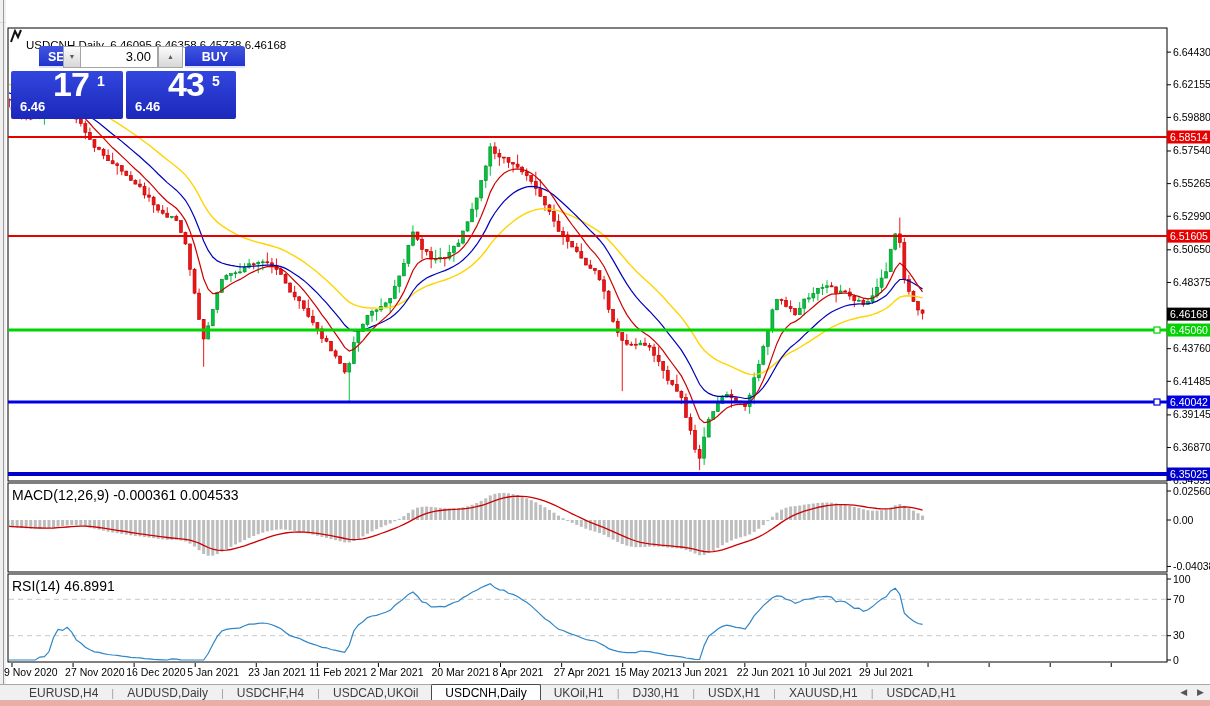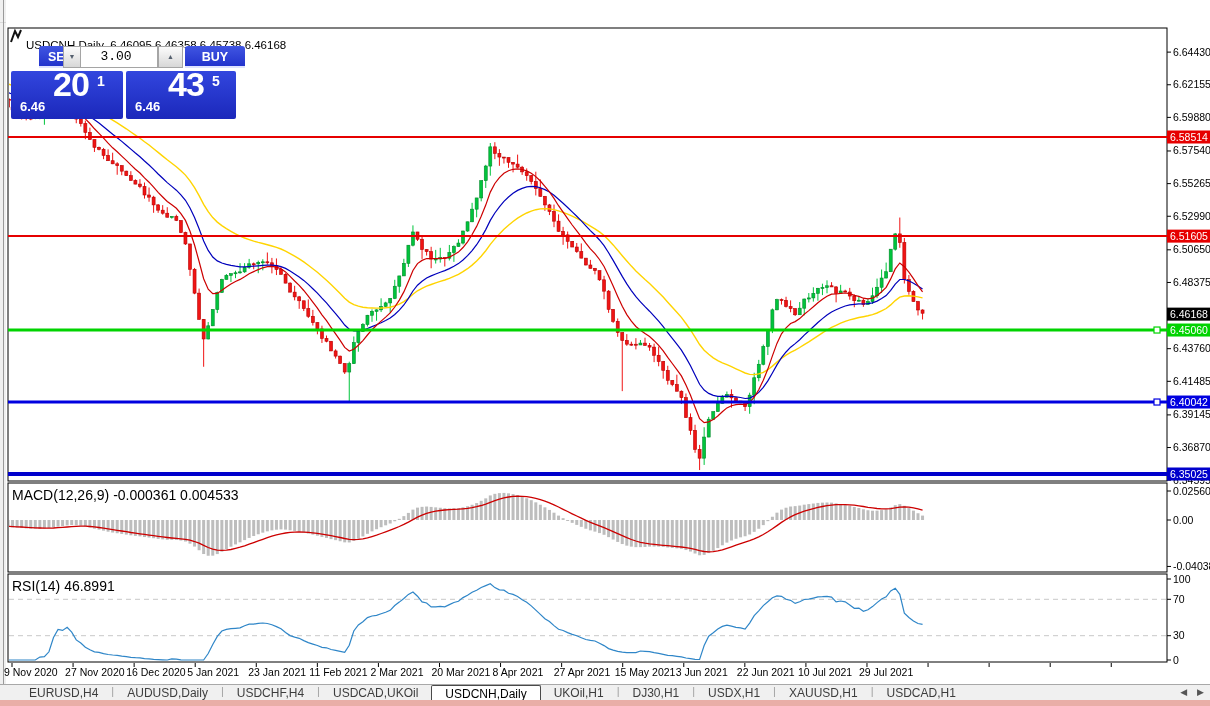--- a/index.html
+++ b/index.html
@@ -17,29 +17,29 @@
   .title-row{position:absolute;left:26px;top:31px;font-size:11.5px;color:#000;white-space:nowrap;margin-top:8px;}
   
   #trade-panel{position:absolute;left:11px;top:46px;width:225px;height:60px;z-index:5;}
   .tp-row1{position:absolute;left:0;top:0;width:225px;height:22px;}
   .tp-btn{position:absolute;top:0;height:22px;background:linear-gradient(#4056e2,#2233cc);color:#fff;font-size:12.5px;font-weight:bold;text-align:center;line-height:22px;border-radius:3px 3px 0 0;border-bottom:2px solid #dfe3ff;box-sizing:border-box;}
   #sell-btn{left:0;width:50px;margin-left:28px;}
   #buy-btn{left:174px;width:60px;}
   .spin-btn{position:absolute;top:0;width:18px;height:22px;background:linear-gradient(#fcfcfc,#d7d7d7);border:1px solid #a5a5a5;box-sizing:border-box;color:#55606e;font-size:7px;text-align:center;line-height:20px;}
   #vol-down{left:52px;}
   #vol-up{left:147px;width:25px;}
-  #vol-field{position:absolute;left:69px;top:0;width:78px;height:22px;background:#fff;border:1px solid #a5a5a5;box-sizing:border-box;font-size:13px;color:#000;text-align:center;padding-right:6px;line-height:20px;font-family:Liberation Mono, monospace;}
+  #vol-field{position:absolute;left:69px;top:0;width:78px;height:22px;background:#fff;border:1px solid #a5a5a5;box-sizing:border-box;font-size:13px;color:#000;text-align:right;padding-right:6px;line-height:20px;}
   .tp-price{position:absolute;top:25px;height:48px;background:linear-gradient(#3246de,#1b28bb);color:#fff;border-radius:2px;}
   #sell-price{left:0;width:112px;}
   #buy-price{left:115px;width:110px;}
   .tp-base{position:absolute;left:9px;bottom:5px;font-size:13px;font-weight:bold;}
   .tp-big{position:absolute;left:42px;top:-6px;font-size:34px;font-weight:bold;letter-spacing:-1px;}
   .tp-sup{position:absolute;left:86px;top:2px;font-size:14px;font-weight:bold;}
   
-  #tabbar{position:absolute;left:0;top:684px;width:1210px;height:16px;background:#f0f0f0;border-top:1px solid #a8a8a8;display:flex;padding-left:16px;box-sizing:border-box;font-size:12px;color:#3d3d3d;}
+  #tabbar{position:absolute;left:0;top:684px;width:1210px;height:16px;background:#f0f0f0;border-top:1px solid #a8a8a8;display:flex;align-items:center;padding-left:16px;box-sizing:border-box;font-size:12px;color:#3d3d3d;}
   .tab{padding:0 13px;white-space:nowrap;height:16px;line-height:16px;cursor:default;}
   .tab.active{background:#fff;border:1px solid #4a4a4a;border-bottom:none;border-radius:2px 2px 0 0;color:#000;height:17px;}
   .tab-sep{color:#a0a0a0;font-size:11px;}
   #tab-arrows{position:absolute;right:6px;top:2px;display:flex;gap:10px;color:#555;font-size:9px;}
   #bottom-strip{position:absolute;left:0;top:700px;width:1210px;height:6px;background:#e9aea7;}
 </style>
 </head>
 <body>
 <div id="stage">
 
@@ -800,21 +800,21 @@
 <div id="trade-panel">
   <div class="tp-row1">
     <div id="sell-btn" class="tp-btn">SELL</div>
     <div id="vol-down" class="spin-btn"><span>▼</span></div>
     <div id="vol-field">3.00</div>
     <div id="vol-up" class="spin-btn"><span>▲</span></div>
     <div id="buy-btn" class="tp-btn">BUY</div>
   </div>
   <div id="sell-price" class="tp-price">
     <span class="tp-base">6.46</span>
-    <span class="tp-big">20</span>
+    <span class="tp-big">17</span>
     <span class="tp-sup">1</span>
   </div>
   <div id="buy-price" class="tp-price">
     <span class="tp-base">6.46</span>
     <span class="tp-big">43</span>
     <span class="tp-sup">5</span>
   </div>
 </div>
 
 <div id="tabbar">

